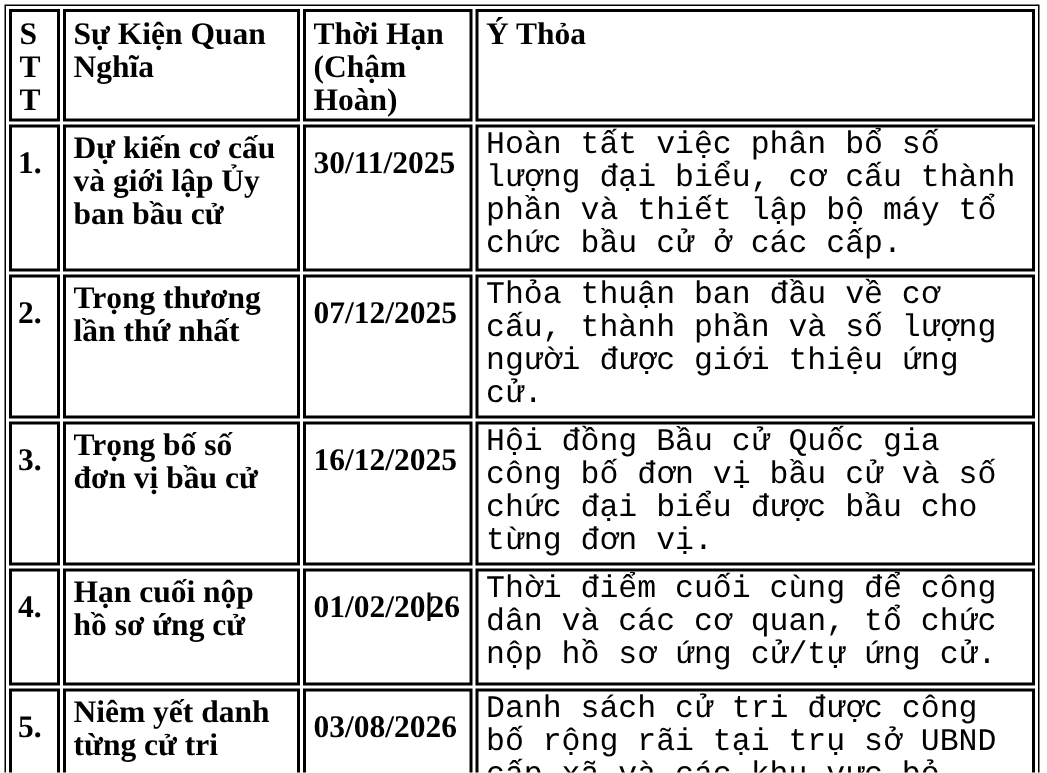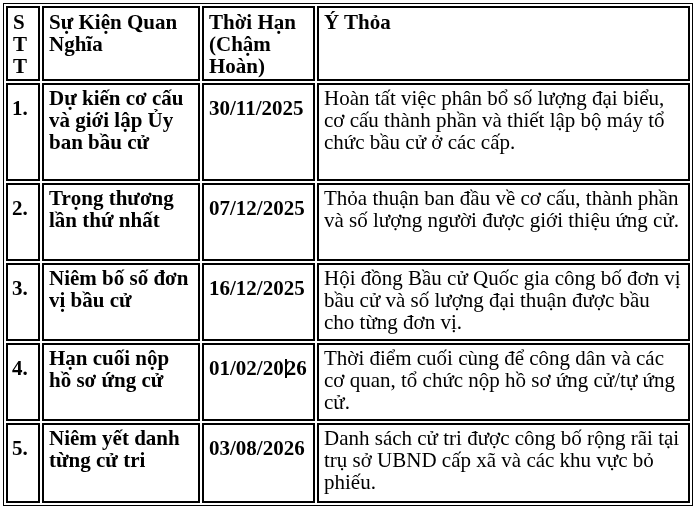--- a/index.html
+++ b/index.html
@@ -36,21 +36,21 @@
     padding-top: 3px;
   }
   col.c-stt      { width: 34px; }
   col.c-event    { width: 158px; }
   col.c-deadline { width: 113px; }
   col.c-meaning  { width: 373px; }
 
   td.col-stt, td.col-event, td.col-deadline { font-weight: bold; }
   td.col-stt      { padding: 12px 2px 2px 4px; }
   td.col-deadline { padding-top: 12px; }
-  td.col-meaning  { font-weight: normal; }
+  td.col-meaning  { font-weight: normal; font-family: Liberation Mono, monospace; }
 
   thead tr          { height: 72px; }
   tbody tr:nth-child(1) { height: 98px; }
   tbody tr:nth-child(2) { height: 78px; }
   tbody tr:nth-child(3) { height: 78px; }
   tbody tr:nth-child(4) { height: 78px; }
   tbody tr:nth-child(5) { height: 80px; }
 
   .caret {
     display: inline-block;
@@ -88,23 +88,23 @@
         <td class="col-meaning">Hoàn tất việc phân bổ số lượng đại biểu, cơ cấu thành phần và thiết lập bộ máy tổ chức bầu cử ở các cấp.</td>
       </tr>
       <tr>
         <td class="col-stt">2.</td>
         <td class="col-event">Trọng thương lần thứ nhất</td>
         <td class="col-deadline">07/12/2025</td>
         <td class="col-meaning">Thỏa thuận ban đầu về cơ cấu, thành phần và số lượng người được giới thiệu ứng cử.</td>
       </tr>
       <tr>
         <td class="col-stt">3.</td>
-        <td class="col-event">Niêm bố số đơn vị bầu cử</td>
+        <td class="col-event">Trọng bố số đơn vị bầu cử</td>
         <td class="col-deadline">16/12/2025</td>
-        <td class="col-meaning">Hội đồng Bầu cử Quốc gia công bố đơn vị bầu cử và số lượng đại thuận được bầu cho từng đơn vị.</td>
+        <td class="col-meaning">Hội đồng Bầu cử Quốc gia công bố đơn vị bầu cử và số chức đại biểu được bầu cho từng đơn vị.</td>
       </tr>
       <tr>
         <td class="col-stt">4.</td>
         <td class="col-event">Hạn cuối nộp hồ sơ ứng cử</td>
         <td class="col-deadline">01/02/20<span class="caret"></span>26</td>
         <td class="col-meaning">Thời điểm cuối cùng để công dân và các cơ quan, tổ chức nộp hồ sơ ứng cử/tự ứng cử.</td>
       </tr>
       <tr>
         <td class="col-stt">5.</td>
         <td class="col-event">Niêm yết danh từng cử tri</td>

